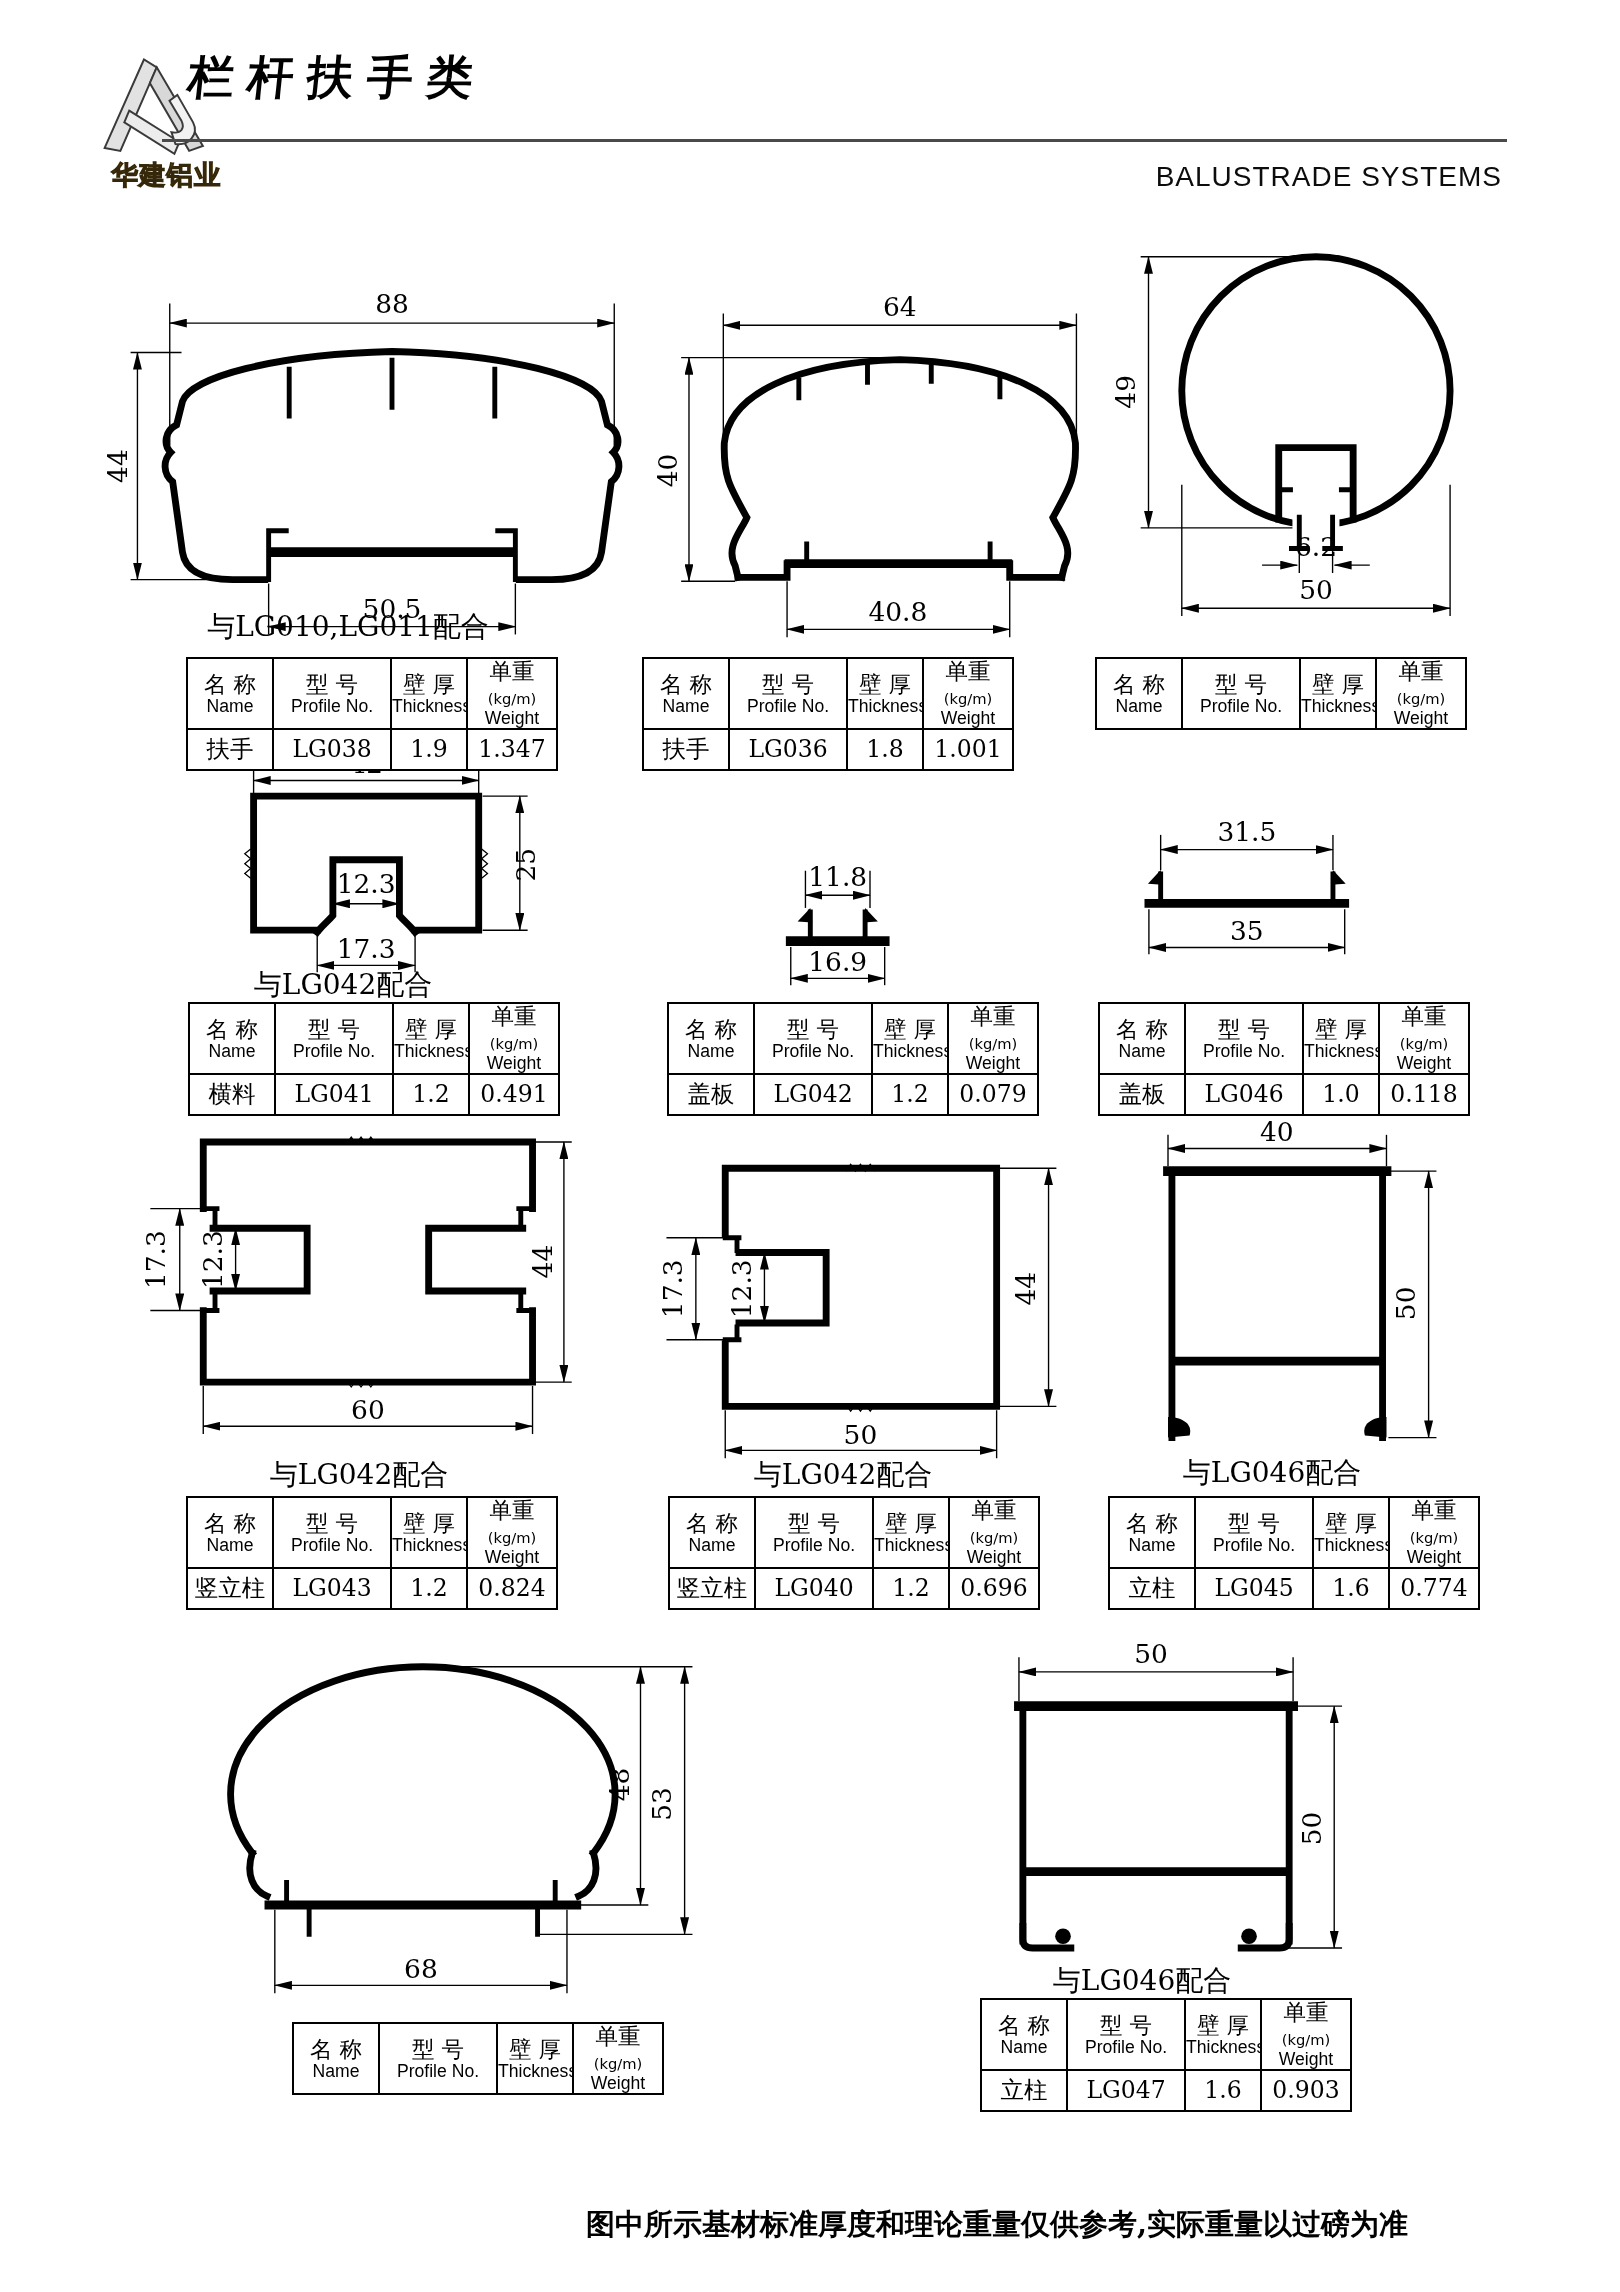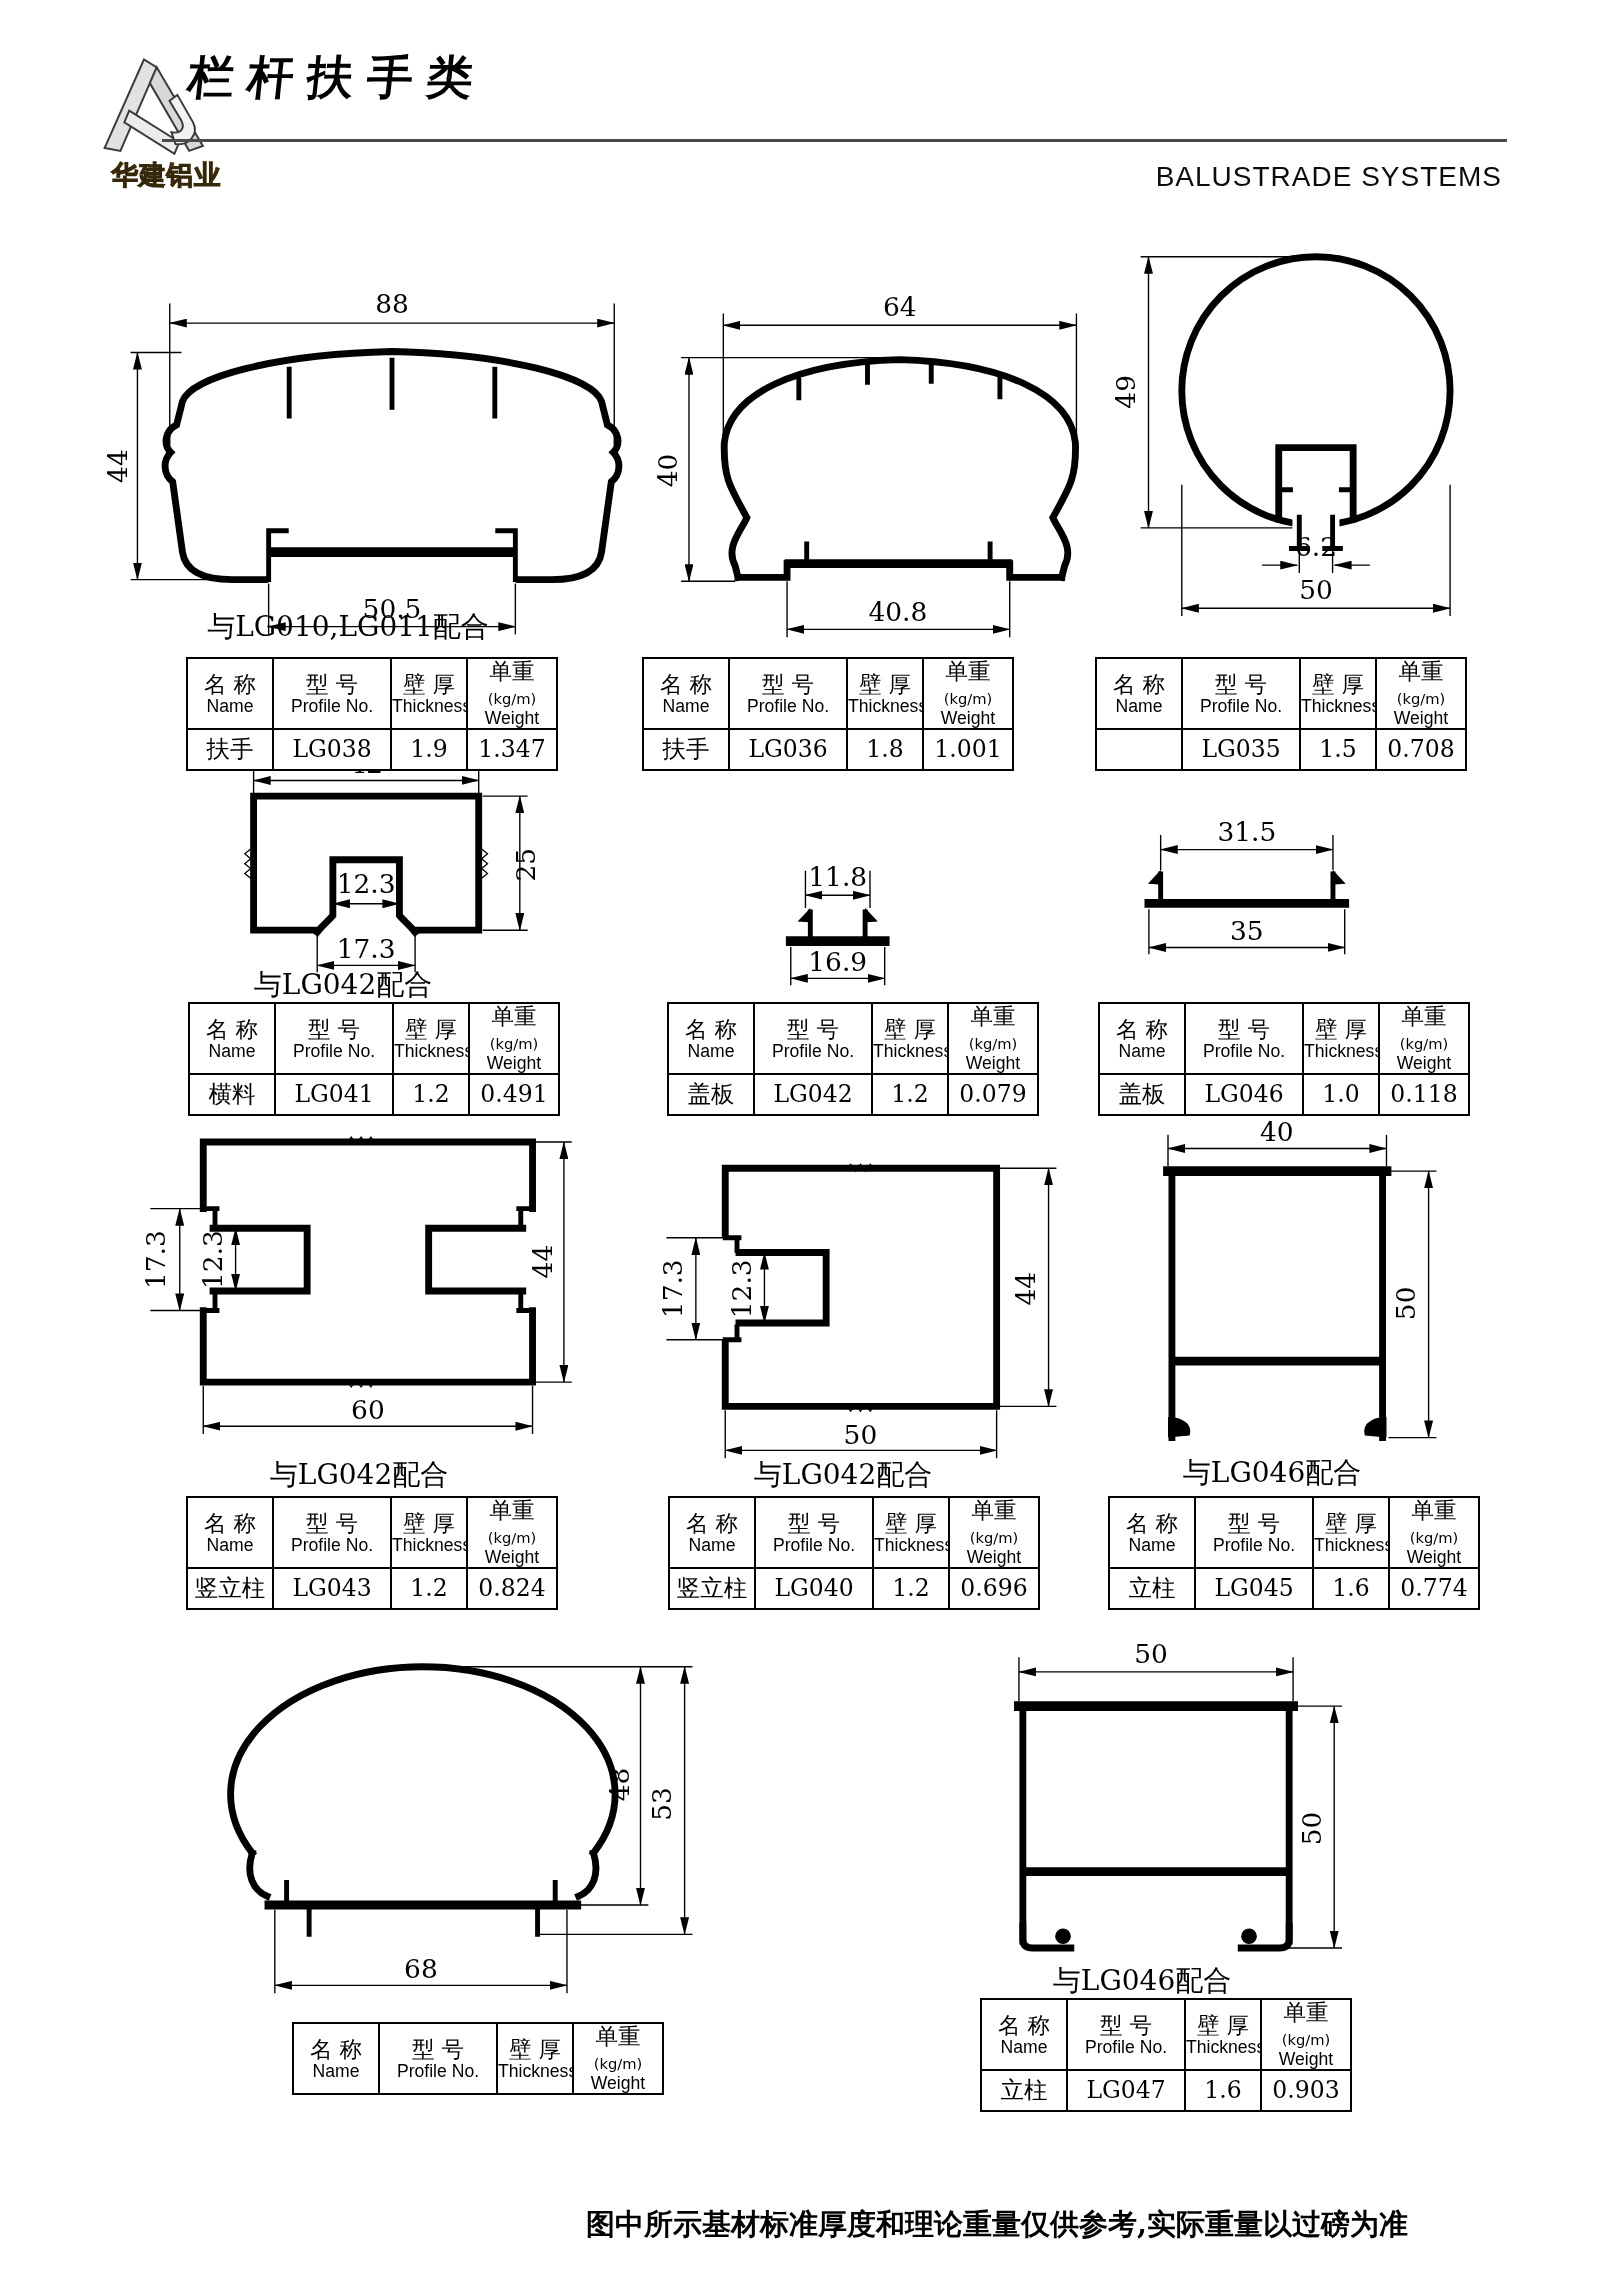--- a/index.html
+++ b/index.html
@@ -459,26 +459,20 @@
           </td>
       <td>
             <span class="cn">壁 厚</span>
             <span class="en">Thickness</span>
           </td>
       <td>
             <span class="cn"><span>单重</span><span class="unit">(kg/m)</span></span>
             <span class="en">Weight</span>
           </td>
     </tr>
-    <tr class="drow">
-      <td class="cjk"></td>
-      <td class="num">LG035</td>
-      <td class="num">1.5</td>
-      <td class="num">0.708</td>
-    </tr>
   </tbody>
     </table>
 
   <table class="ptable" style="left:188px;top:1002px;width:370px">
     <colgroup>
         <col style="width:86px">
         <col style="width:118px">
         <col style="width:76px">
         <col style="width:90px">
       </colgroup>

